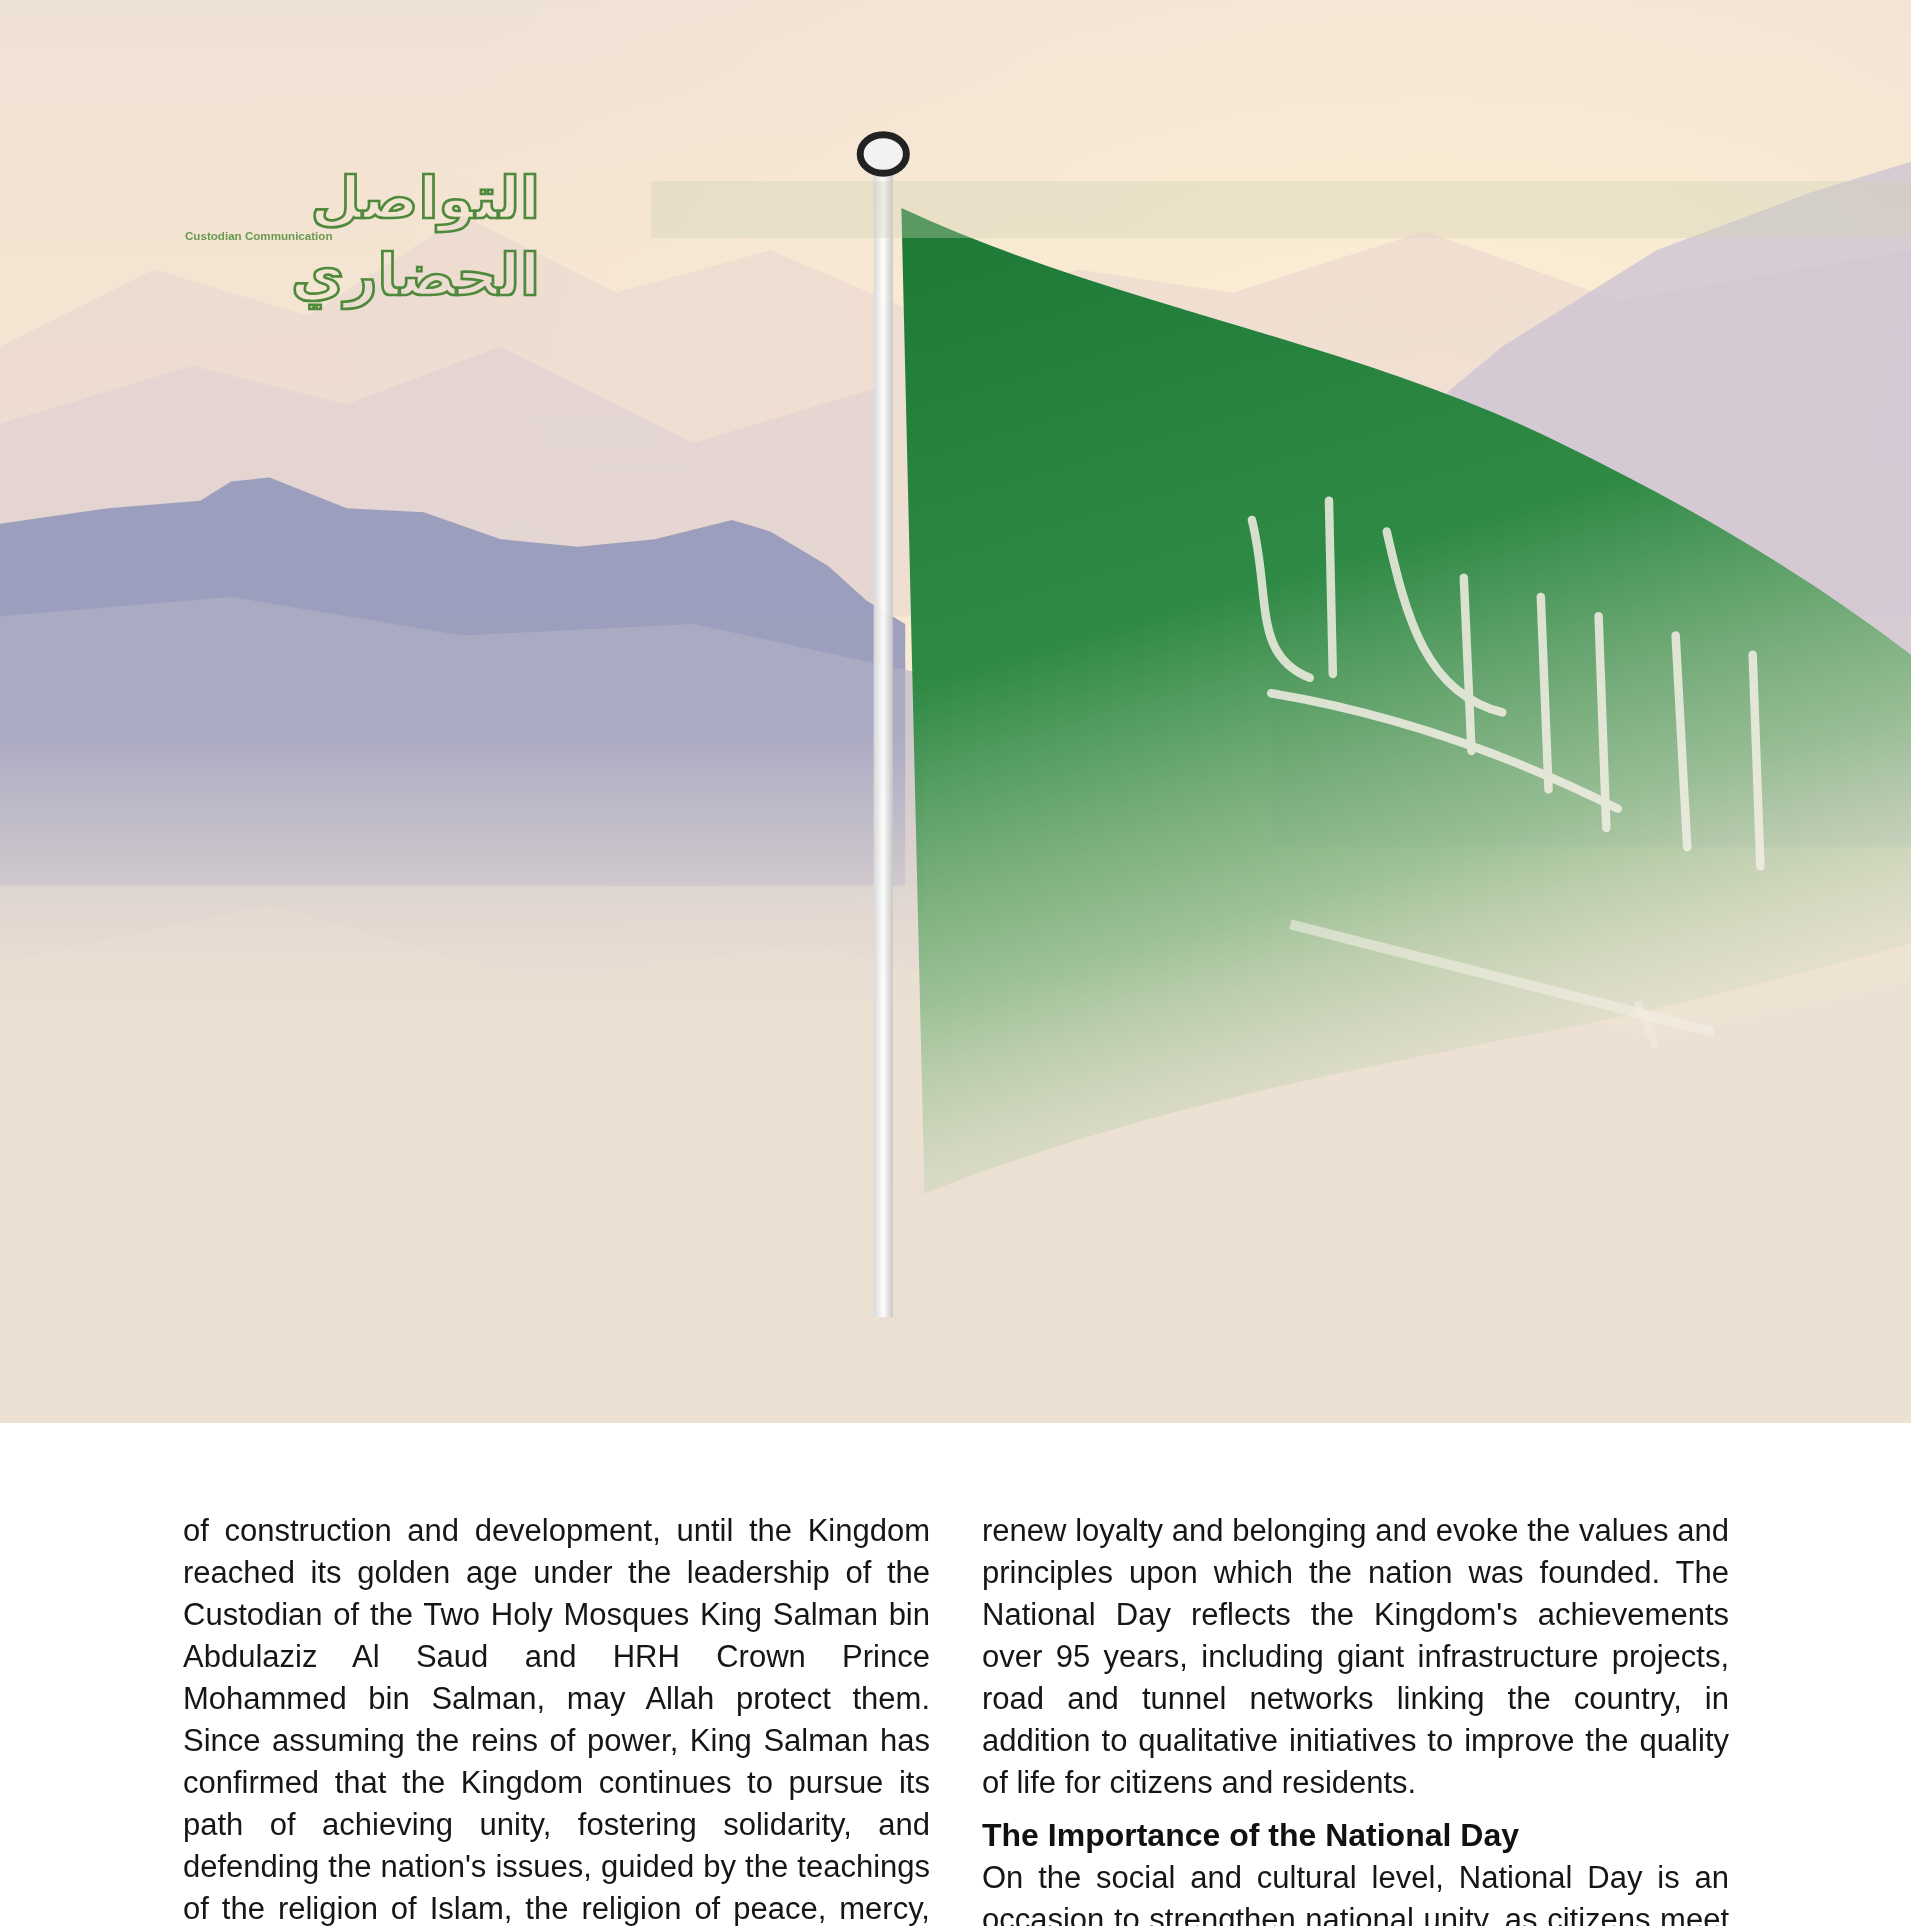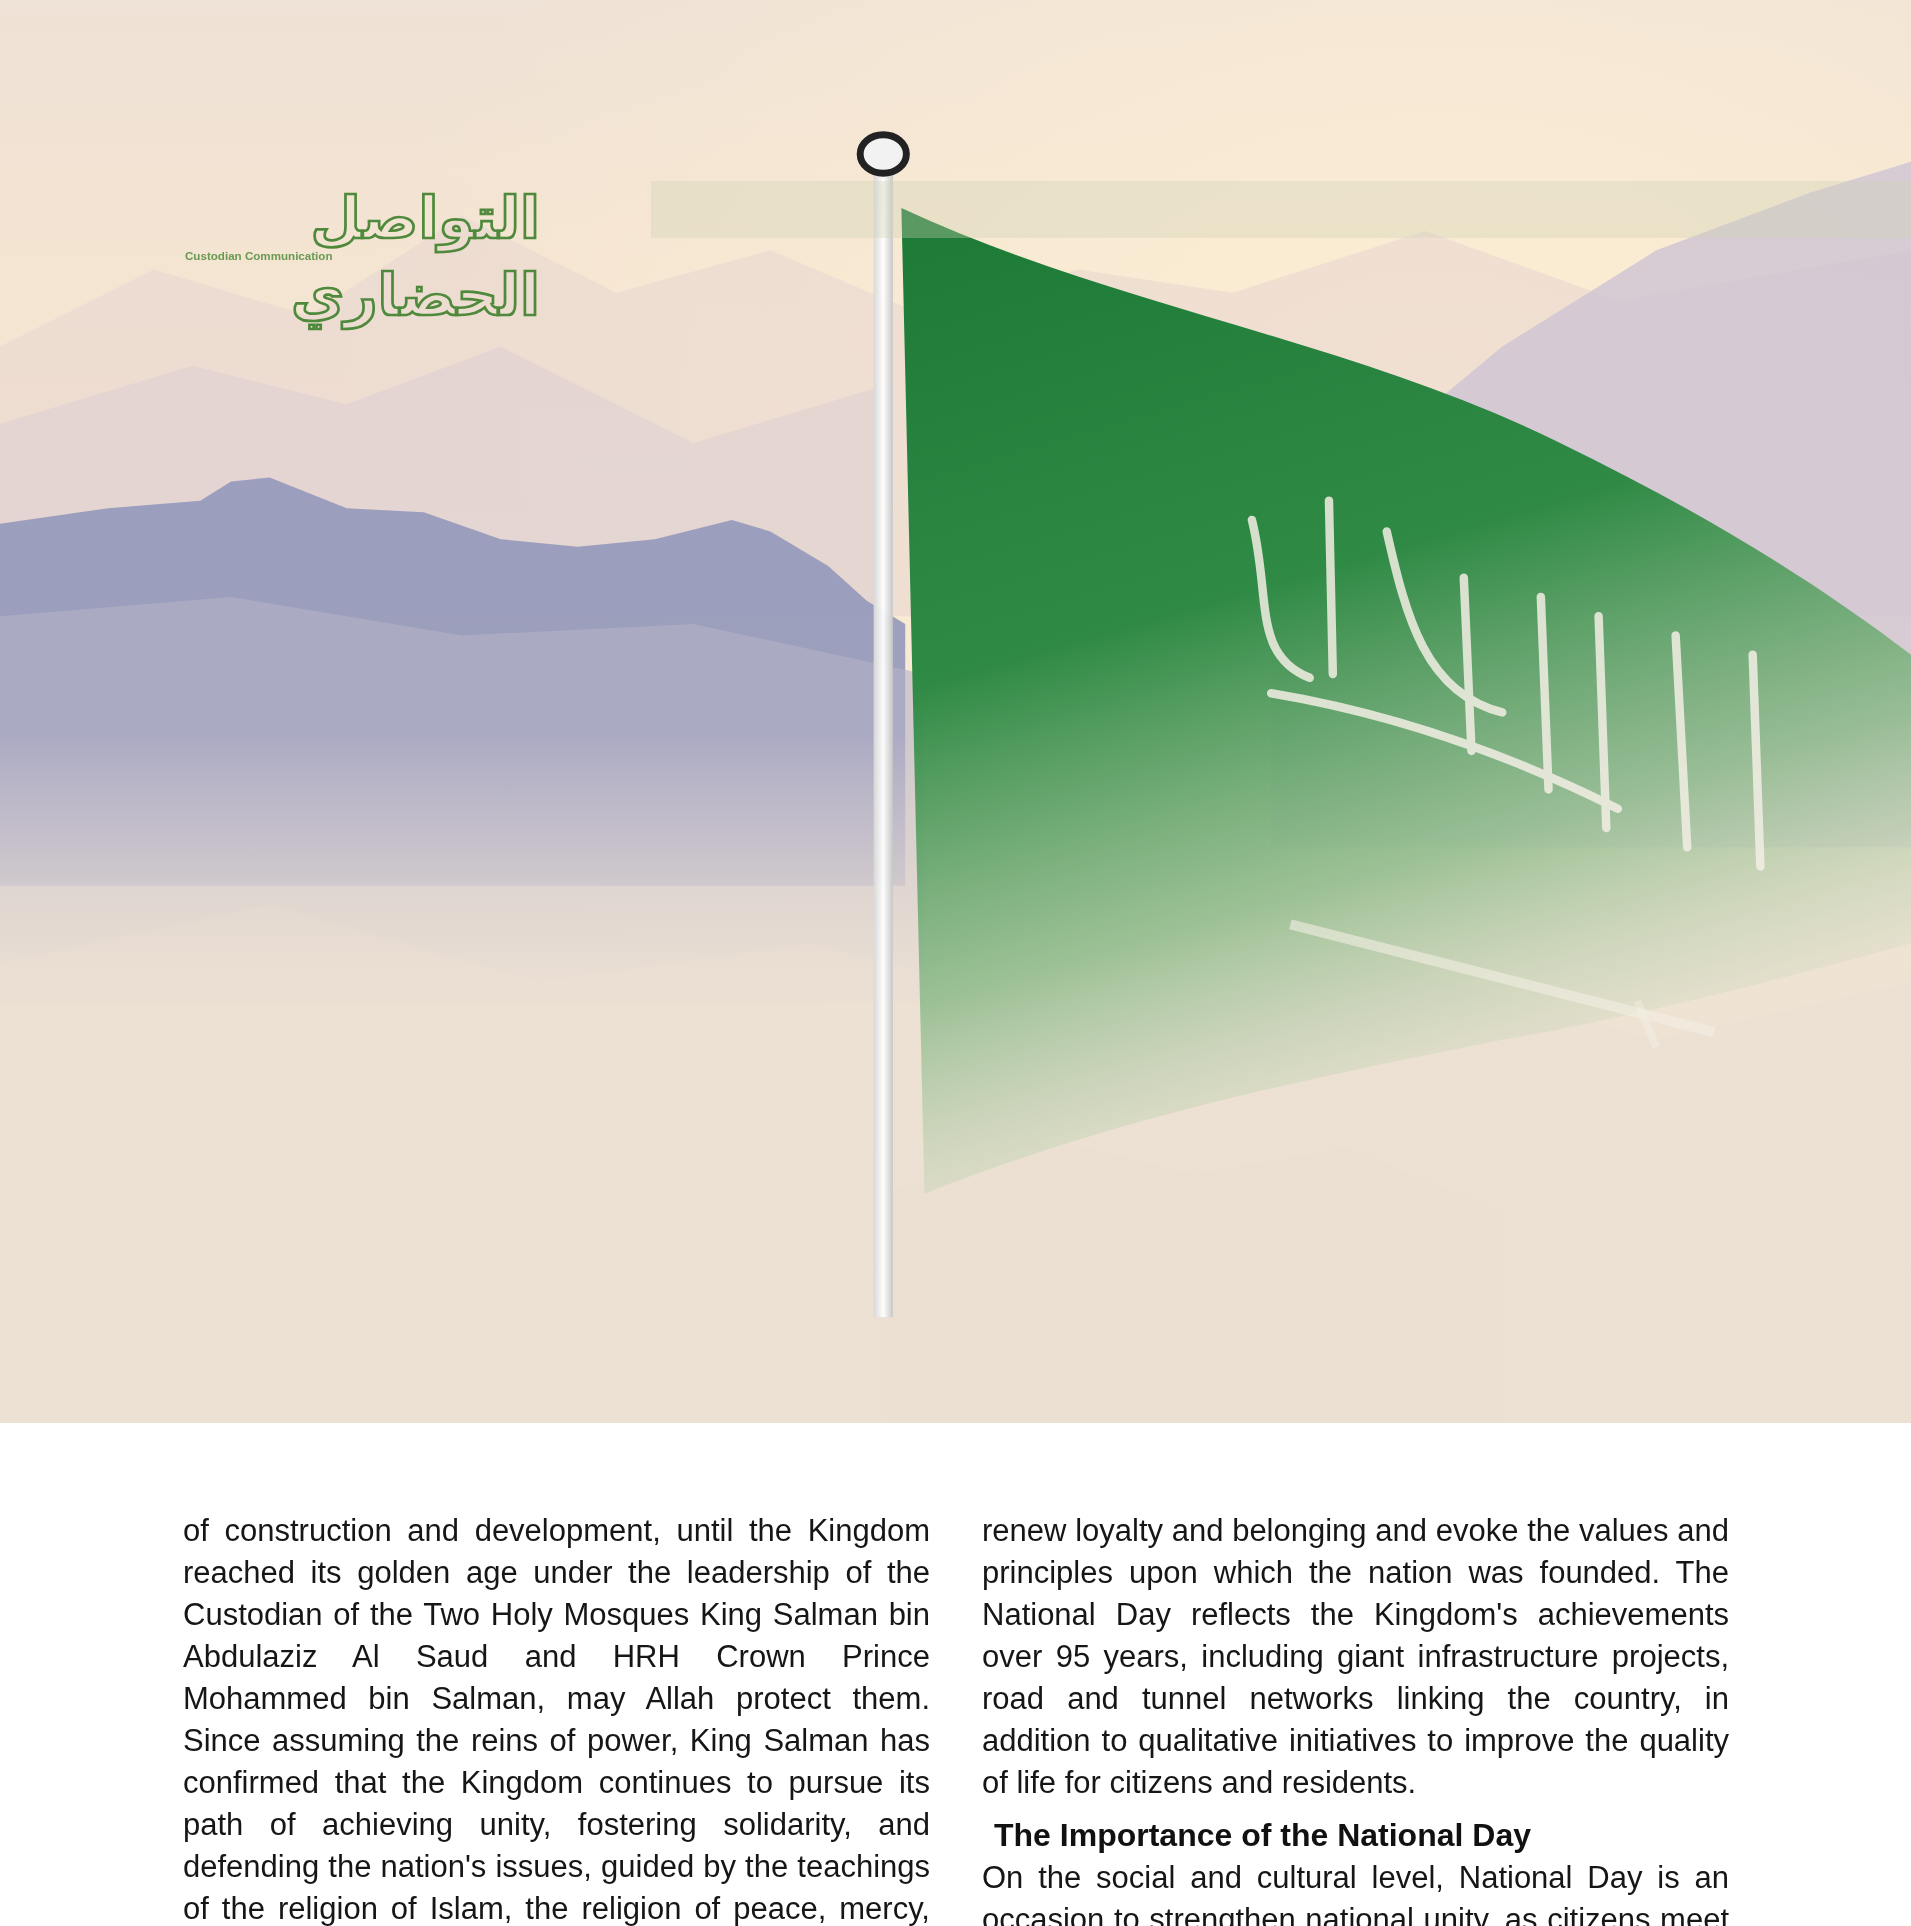--- a/index.html
+++ b/index.html
@@ -6,30 +6,30 @@
   body { width:1911px; height:2703px; background:#ffffff; position:relative; overflow:hidden; font-family:"Liberation Sans", sans-serif; }
   .hero { position:absolute; left:0; top:0; width:1911px; height:1423px; overflow:hidden;
     background: linear-gradient(180deg, #efe2d6 0%, #f4e4d2 18%, #f6e7d3 40%, #efe3d3 70%, #ece1d0 100%); }
   .sky-glow { position:absolute; left:0; top:0; width:100%; height:100%;
     background: radial-gradient(ellipse at 75% 30%, rgba(253,239,212,0.9) 0%, rgba(253,239,212,0) 55%); }
   .mountains { position:absolute; left:0; top:0; width:100%; height:100%; }
   .fog { position:absolute; left:0; top:732px; width:100%; height:693px;
     background: linear-gradient(180deg, rgba(240,228,214,0) 0%, rgba(238,226,212,0.85) 35%, rgba(236,225,210,0.95) 100%); }
   .flag-wrap { position:absolute; left:0; top:0; width:100%; height:100%; }
   .header-band { position:absolute; left:651px; top:181px; width:1260px; height:57px; background:rgba(205,210,180,0.35); }
-  .logo { position:absolute; left:116px; top:180px; width:424px; height:92px;text-decoration:underline; }
+  .logo { position:absolute; left:116px; top:160px; width:424px; height:92px;text-decoration:underline; }
   .logo-ar { position:absolute; right:0; top:0; font-size:58px; line-height:77px; color:transparent;
     -webkit-text-stroke:2.7px #4f8a3c; font-family:"DejaVu Sans", sans-serif; direction:rtl; letter-spacing:1.5px; font-weight:bold; }
   .logo-en { position:absolute; left:69px; top:69px; font-size:11.6px; color:#6a9a52; font-family:"Liberation Sans", sans-serif; font-weight:bold; }
 
   .col { position:absolute; top:1510px; width:747px; font-size:31px; line-height:42px; color:#161616; text-align:justify; font-family:"Liberation Sans", sans-serif; }
   .col-left { left:183px; }
   .col-right { left:982px; }
   .col p { margin:0; }
-  .col h2 { margin:10px 0 0 12px; font-size:32px; line-height:43px; font-weight:bold; color:#111; text-align:left; }
+  .col h2 { margin:10px 0 0 0; font-size:32px; line-height:43px; font-weight:bold; color:#111; text-align:left; }
 </style>
 </head>
 <body>
 
 <div class="hero">
   <div class="sky-glow"></div>
   <svg class="mountains" viewBox="0 0 4961 3695" preserveAspectRatio="none">
 
     <path d="M0 900 L400 700 L800 820 L1200 560 L1600 760 L2000 650 L2400 820 L2800 700 L3200 760 L3700 600 L4200 780 L4961 650 L4961 1600 L0 1600 Z" fill="#e7d6d0" opacity="0.55"></path>
     <path d="M3300 1400 L3900 900 L4300 650 L4700 500 L4961 420 L4961 2200 L3300 2200 Z" fill="#c9bfd4" opacity="0.7"></path>

